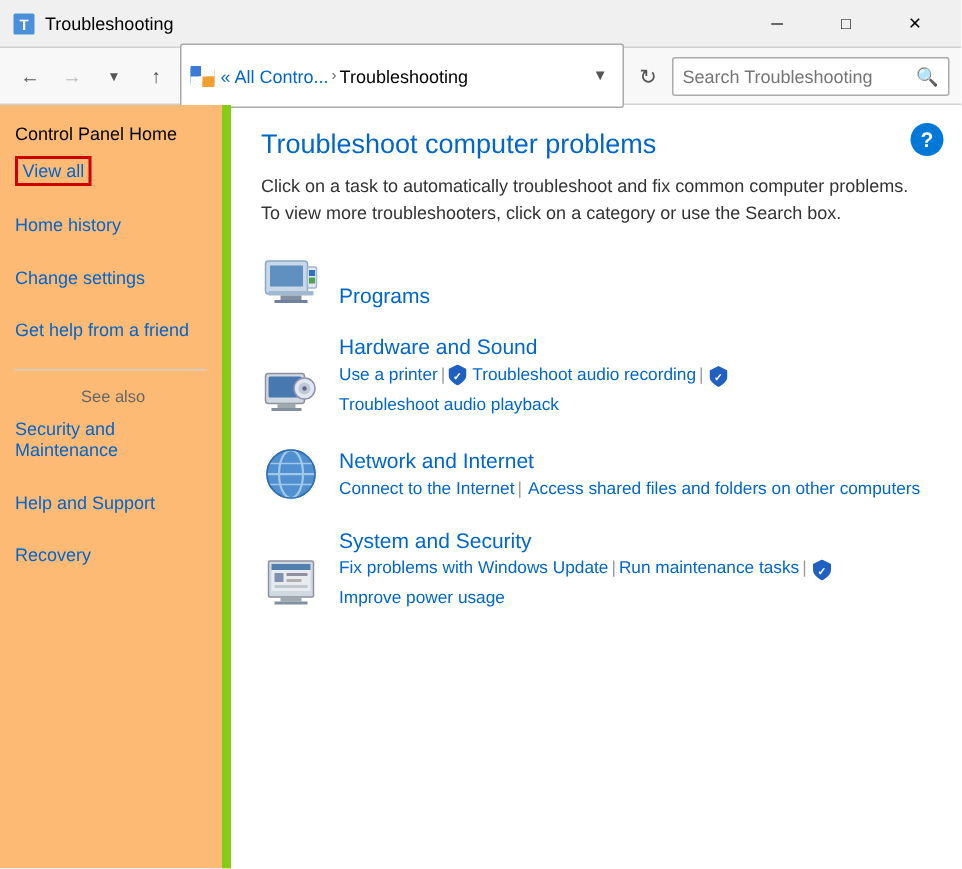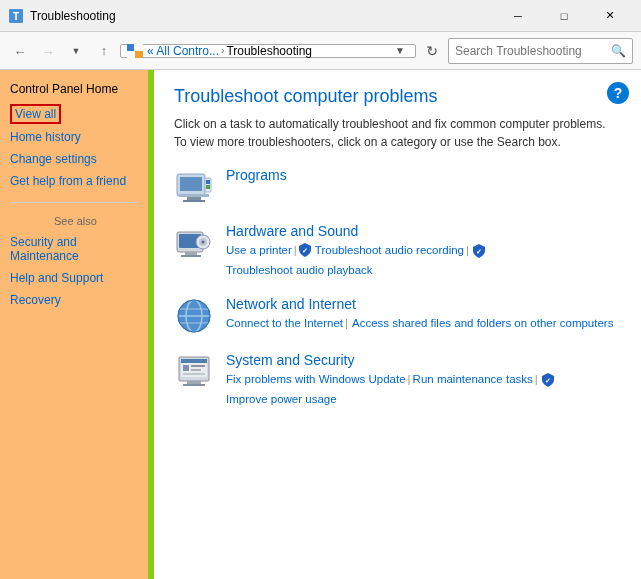--- a/index.html
+++ b/index.html
@@ -68,21 +68,21 @@
       display: flex;
       align-items: center;
       justify-content: center;
       color: #555;
       font-size: 13px;
       border-radius: 3px;
     }
     .nav-btn.disabled { color: #bbb; cursor: default; }
     .address-field {
       flex: 1;
-      height: 14px;
+      height: 43px;
       border: 1px solid #aaa;
       border-radius: 2px;
       display: flex;
       align-items: center;
       padding: 0 6px;
       background: #fff;
       gap: 4px;
     }
     .address-icon {
       width: 16px;
@@ -175,21 +175,21 @@
       margin-bottom: 8px;
       font-weight: normal;
     }
     .sidebar-link {
       display: block;
       color: #0066cc;
       font-size: 12px;
       cursor: pointer;
       text-decoration: none;
       padding: 2px 0;
-      margin-bottom: 4px;
+      margin-bottom: 17px;
     }
     .sidebar-link.highlighted {
       border: 2px solid #cc0000;
       padding: 1px 3px;
       color: #0066cc;
       display: inline-block;
     }
     .sidebar-divider {
       border: none;
       border-top: 1px solid #d0d0d0;
@@ -218,21 +218,21 @@
     .content-desc {
       font-size: 12px;
       color: #333;
       line-height: 1.5;
       margin-bottom: 16px;
     }
 
     
     .category-item {
       display: flex;
-      align-items: flex-start;
+      align-items: flex-end;
       margin-bottom: 16px;
       gap: 12px;
     }
     .category-icon {
       width: 40px;
       height: 40px;
       flex-shrink: 0;
       display: flex;
       align-items: center;
       justify-content: center;

